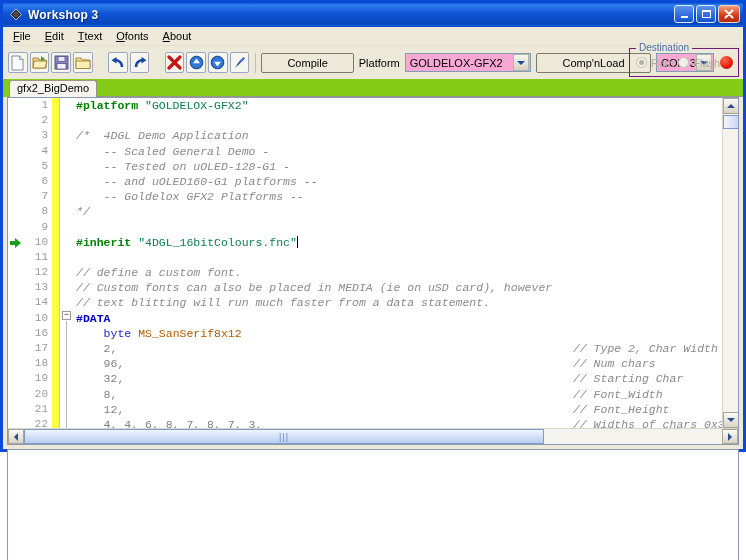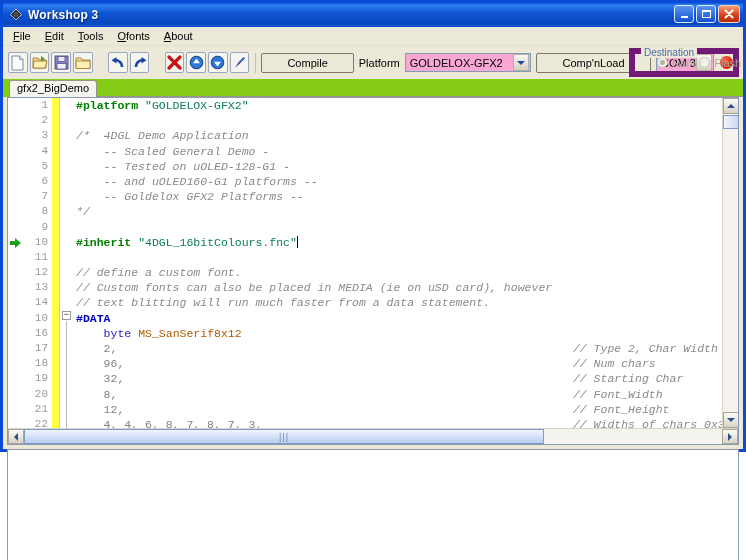--- a/index.html
+++ b/index.html
@@ -85,21 +85,21 @@
     border:1px solid #b6b2a2;box-sizing:border-box;
     display:flex;align-items:center;justify-content:center;
   }
   .chev{width:0;height:0;border-left:4px solid transparent;border-right:4px solid transparent;border-top:4px solid #1c4a9c;}
   .led{width:13px;height:13px;border-radius:50%;
     background:radial-gradient(circle at 35% 30%,#ff6a55,#e81b00 60%,#a51000);
     margin:0 6px;flex:0 0 auto;}
 
   .groupbox{
     position:absolute;right:4px;top:2px;width:110px;height:29px;
-    border:6px solid #701a75;box-sizing:border-box;padding-left:16px;
+    border:1px solid #701a75;box-sizing:border-box;
   }
   .groupbox .gtitle{
     position:absolute;left:6px;top:-7px;background:#ece9d8;padding:0 3px;
     font-size:10px;color:#4b6ea8;
   }
   .groupbox .radios{display:flex;align-items:center;height:100%;padding-left:6px;gap:4px;}
   .radio{display:flex;align-items:center;font-size:11px;color:#acaca0;gap:4px;}
   .radio .dot{
     width:11px;height:11px;border-radius:50%;border:1px solid #c3c3b8;
     background:#f0efe8;box-sizing:border-box;display:flex;align-items:center;justify-content:center;
@@ -238,21 +238,21 @@
         <svg width="10" height="10" viewBox="0 0 10 10">
           <path d="M1.5 1.5 L8.5 8.5 M8.5 1.5 L1.5 8.5" stroke="#fff" stroke-width="2" stroke-linecap="round"></path>
         </svg>
       </div>
     </div>
   </div>
 
   <div class="menubar">
     <div class="menu-item"><u>F</u><span>ile</span></div>
     <div class="menu-item"><u>E</u><span>dit</span></div>
-    <div class="menu-item"><u>T</u><span>ools</span></div>
+    <div class="menu-item"><u>T</u><span>text</span></div>
     <div class="menu-item"><u>O</u><span>fonts</span></div>
     <div class="menu-item"><u>A</u><span>bout</span></div>
   </div>
 
   <div class="toolbar">
 
     <div class="tb-btn">
       <svg width="15" height="16" viewBox="0 0 15 16">
         <path d="M2 1 H9.5 L13 4.5 V15 H2 Z" fill="#fdfdfd" stroke="#7f8aa0" stroke-width="1"></path>
         <path d="M9.5 1 V4.5 H13" fill="#dde3ee" stroke="#7f8aa0" stroke-width="0.8"></path>

